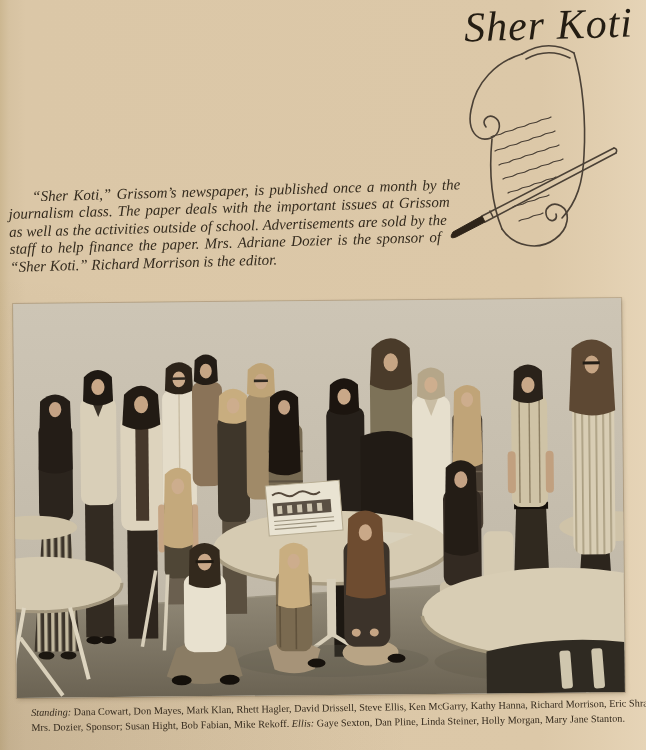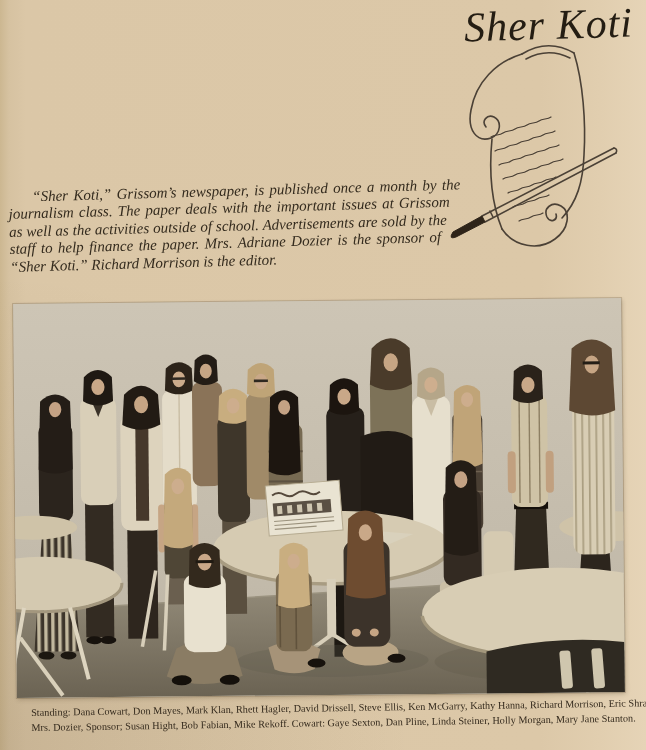--- a/index.html
+++ b/index.html
@@ -33,21 +33,21 @@
     box-shadow:0 0 0 1px rgba(90,75,50,.25), 1px 2px 4px rgba(70,55,30,.25);
     overflow:hidden;background:#c3bbab;
   }
   .photo svg{width:100%;height:100%;display:block;}
   .caption{
     position:absolute;left:31px;top:706px;width:660px;
     transform:rotate(-.9deg);transform-origin:0 0;
     font-size:10.2px;line-height:14.8px;color:#33291c;letter-spacing:.05px;
   }
   .caption .cl{white-space:nowrap;}
-  .caption .lead{}
+  .caption .lead{font-style:italic;}
 </style>
 </head>
 <body>
 
 <div class="page">
 
   <h1 class="title">Sher Koti</h1>
 
   <div class="illo">
     <svg viewBox="0 0 208 220">
@@ -357,16 +357,16 @@
       <g>
         <path d="M470,352 Q540,336 608,344 L608,394 L470,394 Z" fill="#2f2a22"></path>
         <rect x="544" y="352" width="11" height="38" rx="3" fill="#cfc6ae" transform="rotate(-4 549 371)"></rect>
         <rect x="576" y="350" width="11" height="40" rx="3" fill="#cfc6ae" transform="rotate(-4 581 370)"></rect>
       </g>
     </svg>
   </div>
 
   <div class="caption">
     <div class="cl"><span class="lead">Standing:</span><span> Dana Cowart, Don Mayes, Mark Klan, Rhett Hagler, David Drissell, Steve Ellis, Ken McGarry, Kathy Hanna, Richard Morrison, Eric Shratter,</span></div>
-    <div class="cl"><span>Mrs. Dozier, Sponsor; Susan Hight, Bob Fabian, Mike Rekoff. </span><span class="lead">Cowart:</span><span> Gaye Sexton, Dan Pline, Linda Steiner, Holly Morgan, Mary Jane Stanton.</span></div>
+    <div class="cl"><span>Mrs. Dozier, Sponsor; Susan Hight, Bob Fabian, Mike Rekoff. </span><span class="lead">Ellis:</span><span> Gaye Sexton, Dan Pline, Linda Steiner, Holly Morgan, Mary Jane Stanton.</span></div>
   </div>
 
 </div>
 
 </body></html>

